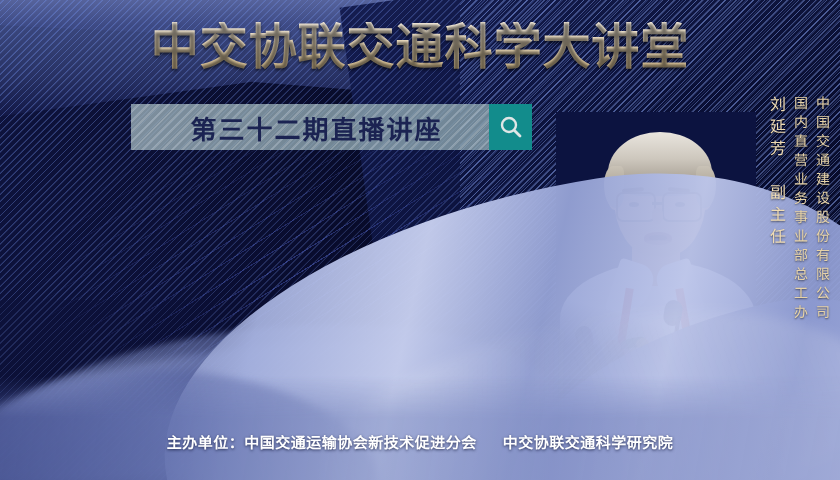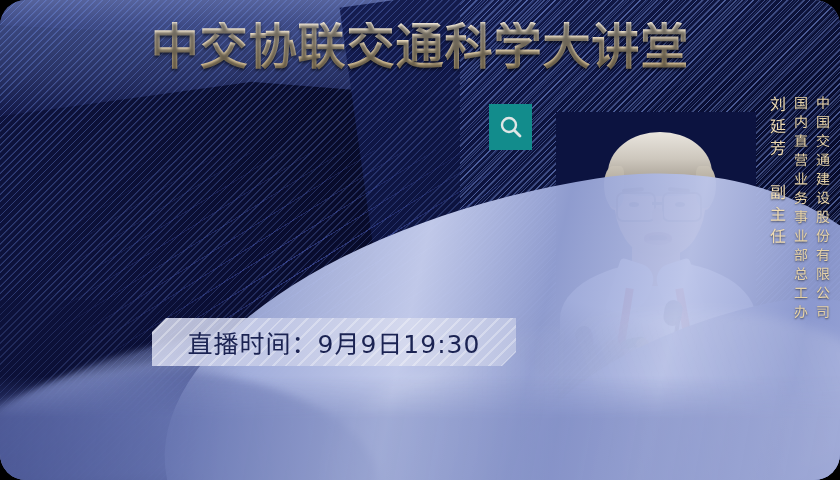--- a/index.html
+++ b/index.html
@@ -4,21 +4,20 @@
 <style>
   html,body{margin:0;padding:0;background:#000;}
   body{font-family:"Liberation Sans","DejaVu Sans",sans-serif;}
 
   .poster{
     position:relative;
     width:840px;height:480px;
     overflow:hidden;
     background:#070a28;
     user-select:none;
-    border-radius:26px;
   }
 
   
   .bg-base{
     position:absolute;inset:0;
     background:
       radial-gradient(ellipse 620px 300px at 18% 62%, #0c1040 0%, #070a28 55%, #05071d 100%),
       linear-gradient(170deg,#2d3a6e 0%, #1b2356 9%, #0b1038 24%, #070a28 48%, #05071f 78%, #0a0f33 100%);
   }
   
@@ -426,32 +425,35 @@
   </div>
 
   <div class="photo-cut"></div>
   <div class="silk3"></div>
   <div class="silk3b"></div>
   <div class="silk-left-bottom"></div>
   <div class="footer-band"></div>
 
   <div class="main-title">中交协联交通科学大讲堂</div>
 
+  <div class="subtitle-bar">
+    <div class="subtitle-text">第三十二期直播讲座</div>
+  </div>
   <div class="search-box">
     <svg width="26" height="26" viewBox="0 0 26 26" aria-hidden="true">
       <circle cx="11" cy="11" r="7" fill="none" stroke="#dfe6e6" stroke-width="2.4"></circle>
       <line x1="16.2" y1="16.2" x2="22" y2="22" stroke="#dfe6e6" stroke-width="2.8" stroke-linecap="round"></line>
     </svg>
   </div>
 
 
-  <div class="time-chip">
-    <div class="time-text">直播时间：9月9日19:30</div>
-  </div>
 
   <div class="vcols">
     <div class="vcol name">刘延芳　副主任</div>
     <div class="vcol">国内直营业务事业部总工办</div>
     <div class="vcol">中国交通建设股份有限公司</div>
   </div>
 
+  <div class="footer-text">
+    <span>主办单位：</span><span>中国交通运输协会新技术促进分会</span><span class="gap"></span><span>中交协联交通科学研究院</span>
+  </div>
 
 </div>
 
 </body></html>

